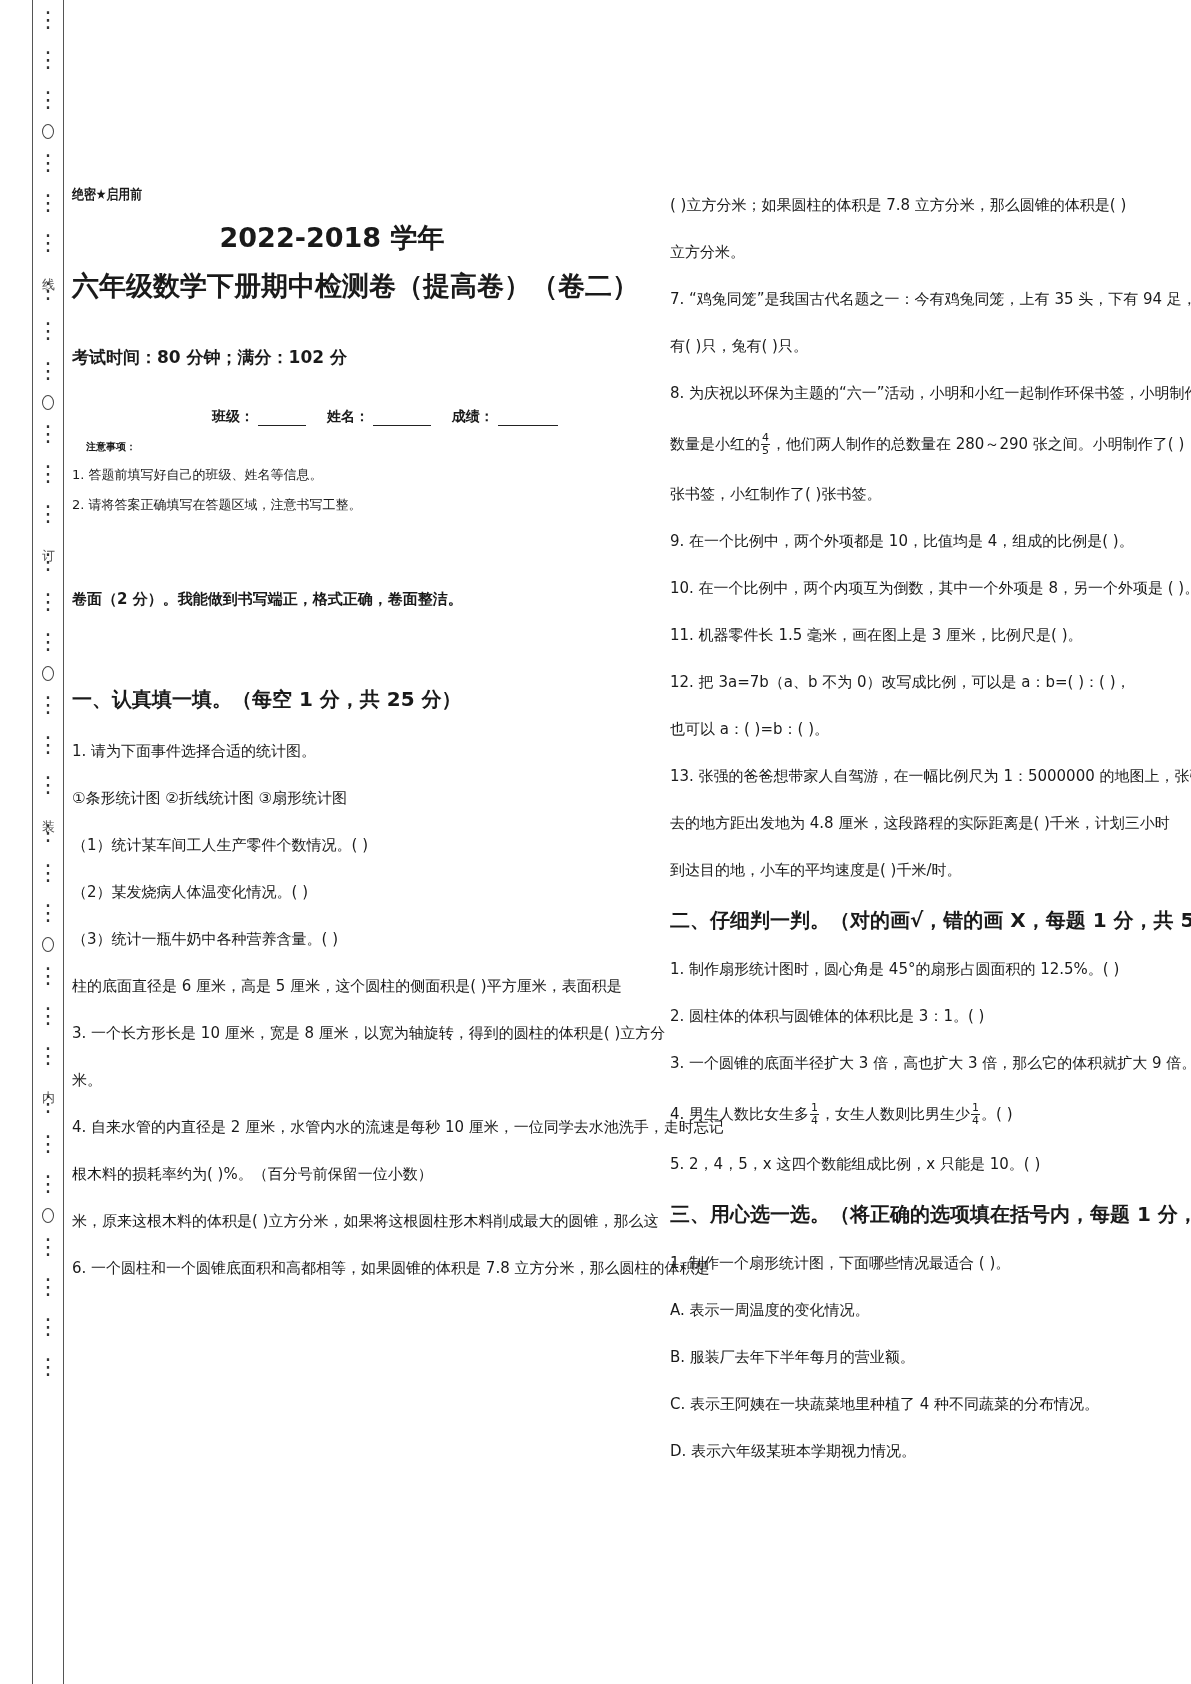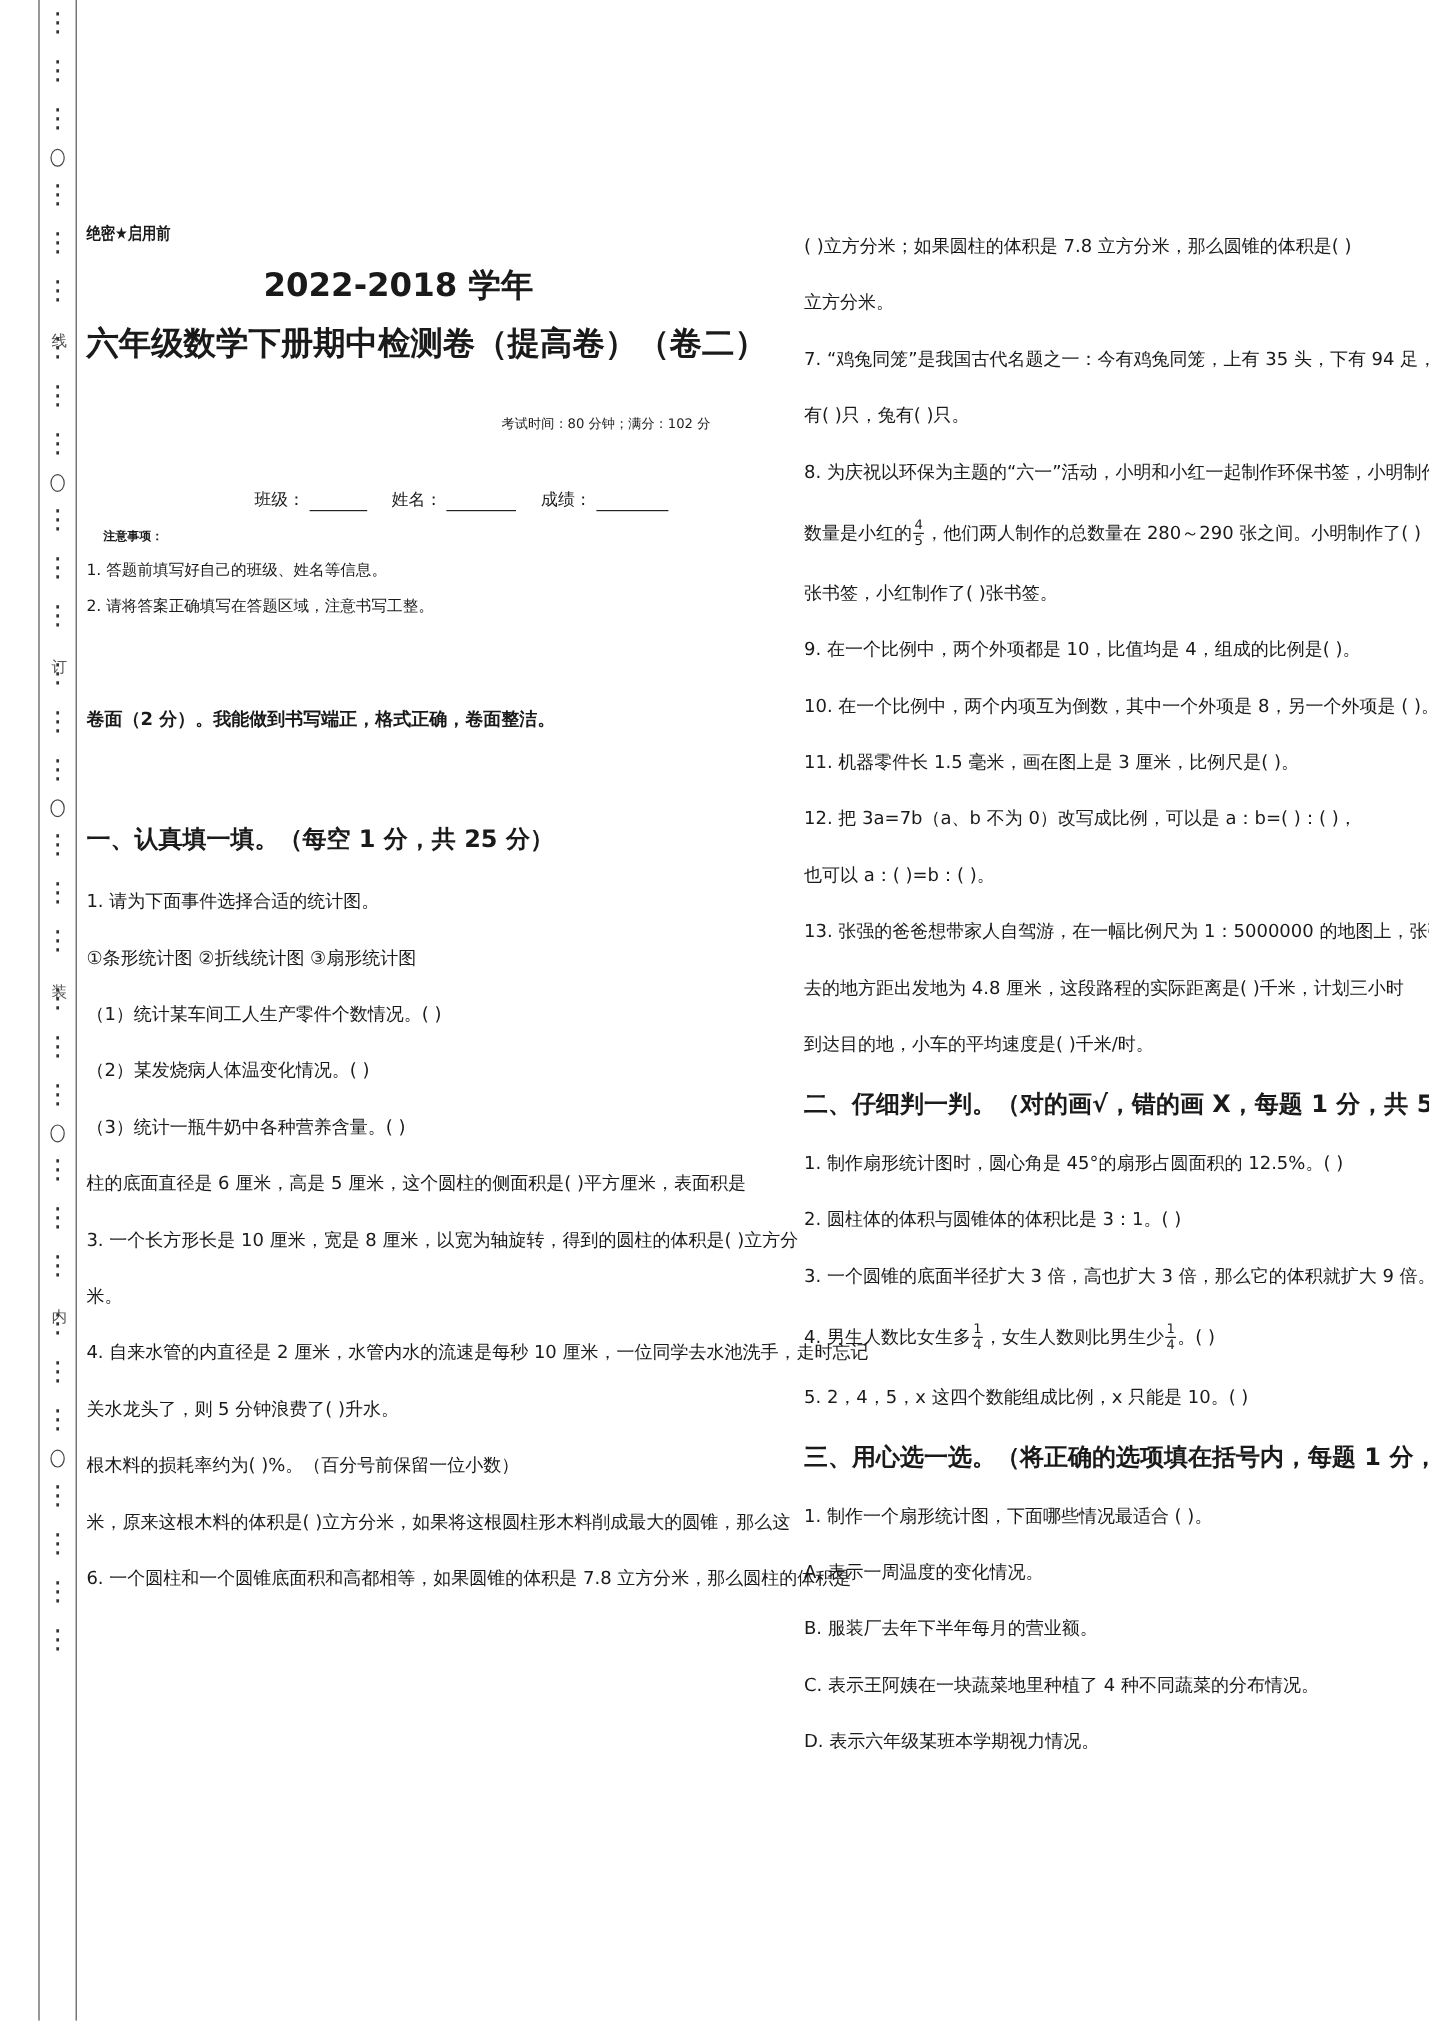--- a/index.html
+++ b/index.html
@@ -21,22 +21,22 @@
   .bchar { font-size: 13px; color: #555; margin: 4px 0; writing-mode: vertical-rl; }
 
   .col { position: absolute; top: 0; }
   .col-left { left: 72px; width: 520px; }
   .col-right { left: 670px; width: 460px; }
 
   .abs { position: absolute; white-space: nowrap; }
   .secret { font-size: 14px; font-weight: bold; top: 186px; left: 0; transform: scaleX(0.85); transform-origin: left; }
   .title1 { font-size: 27px; font-weight: bold; top: 220px; left: 0; width: 520px; text-align: center; }
   .title2 { font-size: 27px; font-weight: bold; top: 268px; left: 0; width: 520px; text-align: center; letter-spacing: 0; }
-  .exam-info { font-size: 11px; top: 346px; left: 0; width: 520px; text-align: right; }
-  .fields { font-size: 14px; font-weight: normal; top: 408px; left: 140px; }
+  .exam-info { font-size: 17px; top: 346px; left: 0; width: 520px; text-align: left; font-weight: bold; }
+  .fields { font-size: 14px; font-weight: bold; top: 408px; left: 140px; }
   .fields .blank { display: inline-block; border-bottom: 1px solid #222; height: 14px; vertical-align: bottom; margin: 0 16px 0 4px; }
   .notice-title { font-size: 10px; font-weight: bold; top: 440px; left: 14px; }
   .notice { font-size: 13px; left: 0; }
   .neat { font-size: 15px; font-weight: bold; top: 590px; left: 0; }
   .sec-head { font-size: 20px; font-weight: bold; }
   .line { font-size: 15px; line-height: 47px; }
   .frac { display: inline-block; vertical-align: middle; text-align: center; font-size: 11px; line-height: 12px; margin: 0 1px; }
   .frac span { display: block; }
   .frac .num { border-bottom: 1px solid #222; padding: 0 1px; }
 </style>
@@ -111,21 +111,20 @@
   <div class="abs" style="top:728px; left:0;">
     <div class="line">1. 请为下面事件选择合适的统计图。</div>
     <div class="line">①条形统计图  ②折线统计图  ③扇形统计图</div>
     <div class="line">（1）统计某车间工人生产零件个数情况。(          )</div>
     <div class="line">（2）某发烧病人体温变化情况。(          )</div>
     <div class="line">（3）统计一瓶牛奶中各种营养含量。(          )</div>
     <div class="line">柱的底面直径是 6 厘米，高是 5 厘米，这个圆柱的侧面积是(        )平方厘米，表面积是</div>
     <div class="line">3. 一个长方形长是 10 厘米，宽是 8 厘米，以宽为轴旋转，得到的圆柱的体积是(        )立方分</div>
     <div class="line">米。</div>
     <div class="line">4. 自来水管的内直径是 2 厘米，水管内水的流速是每秒 10 厘米，一位同学去水池洗手，走时忘记</div>
-    <div class="line">关水龙头了，则 5 分钟浪费了(        )升水。</div>
     <div class="line">根木料的损耗率约为(        )%。（百分号前保留一位小数）</div>
     <div class="line">米，原来这根木料的体积是(        )立方分米，如果将这根圆柱形木料削成最大的圆锥，那么这</div>
     <div class="line">6. 一个圆柱和一个圆锥底面积和高都相等，如果圆锥的体积是 7.8 立方分米，那么圆柱的体积是</div>
   </div>
 </div>
 
 <div class="col col-right">
   <div class="abs" style="top:182px; left:0;">
     <div class="line">(          )立方分米；如果圆柱的体积是 7.8 立方分米，那么圆锥的体积是(          )</div>
     <div class="line">立方分米。</div>

